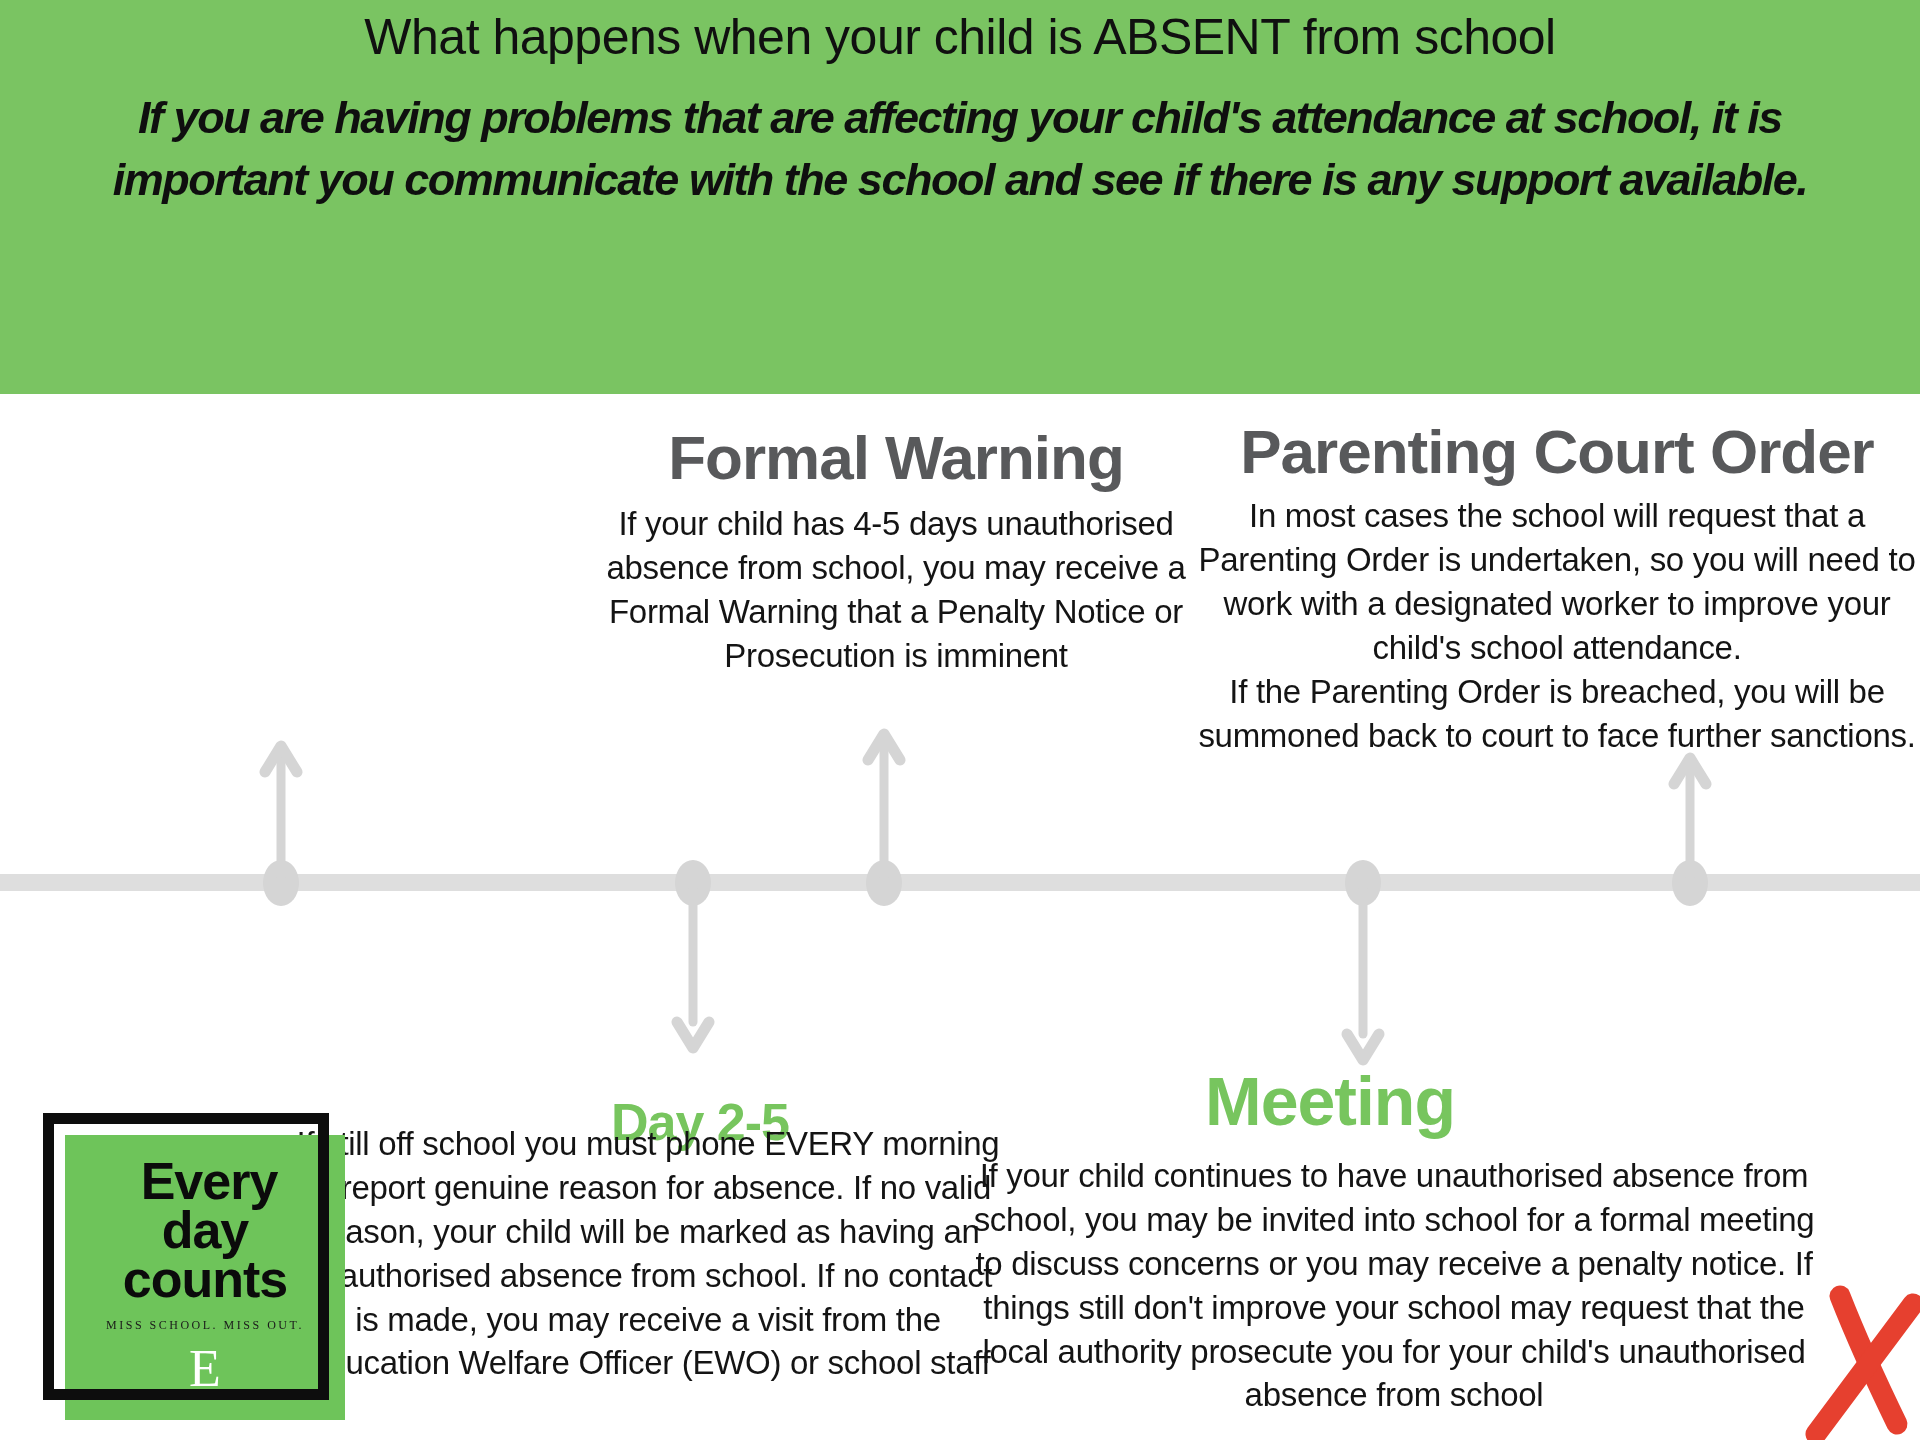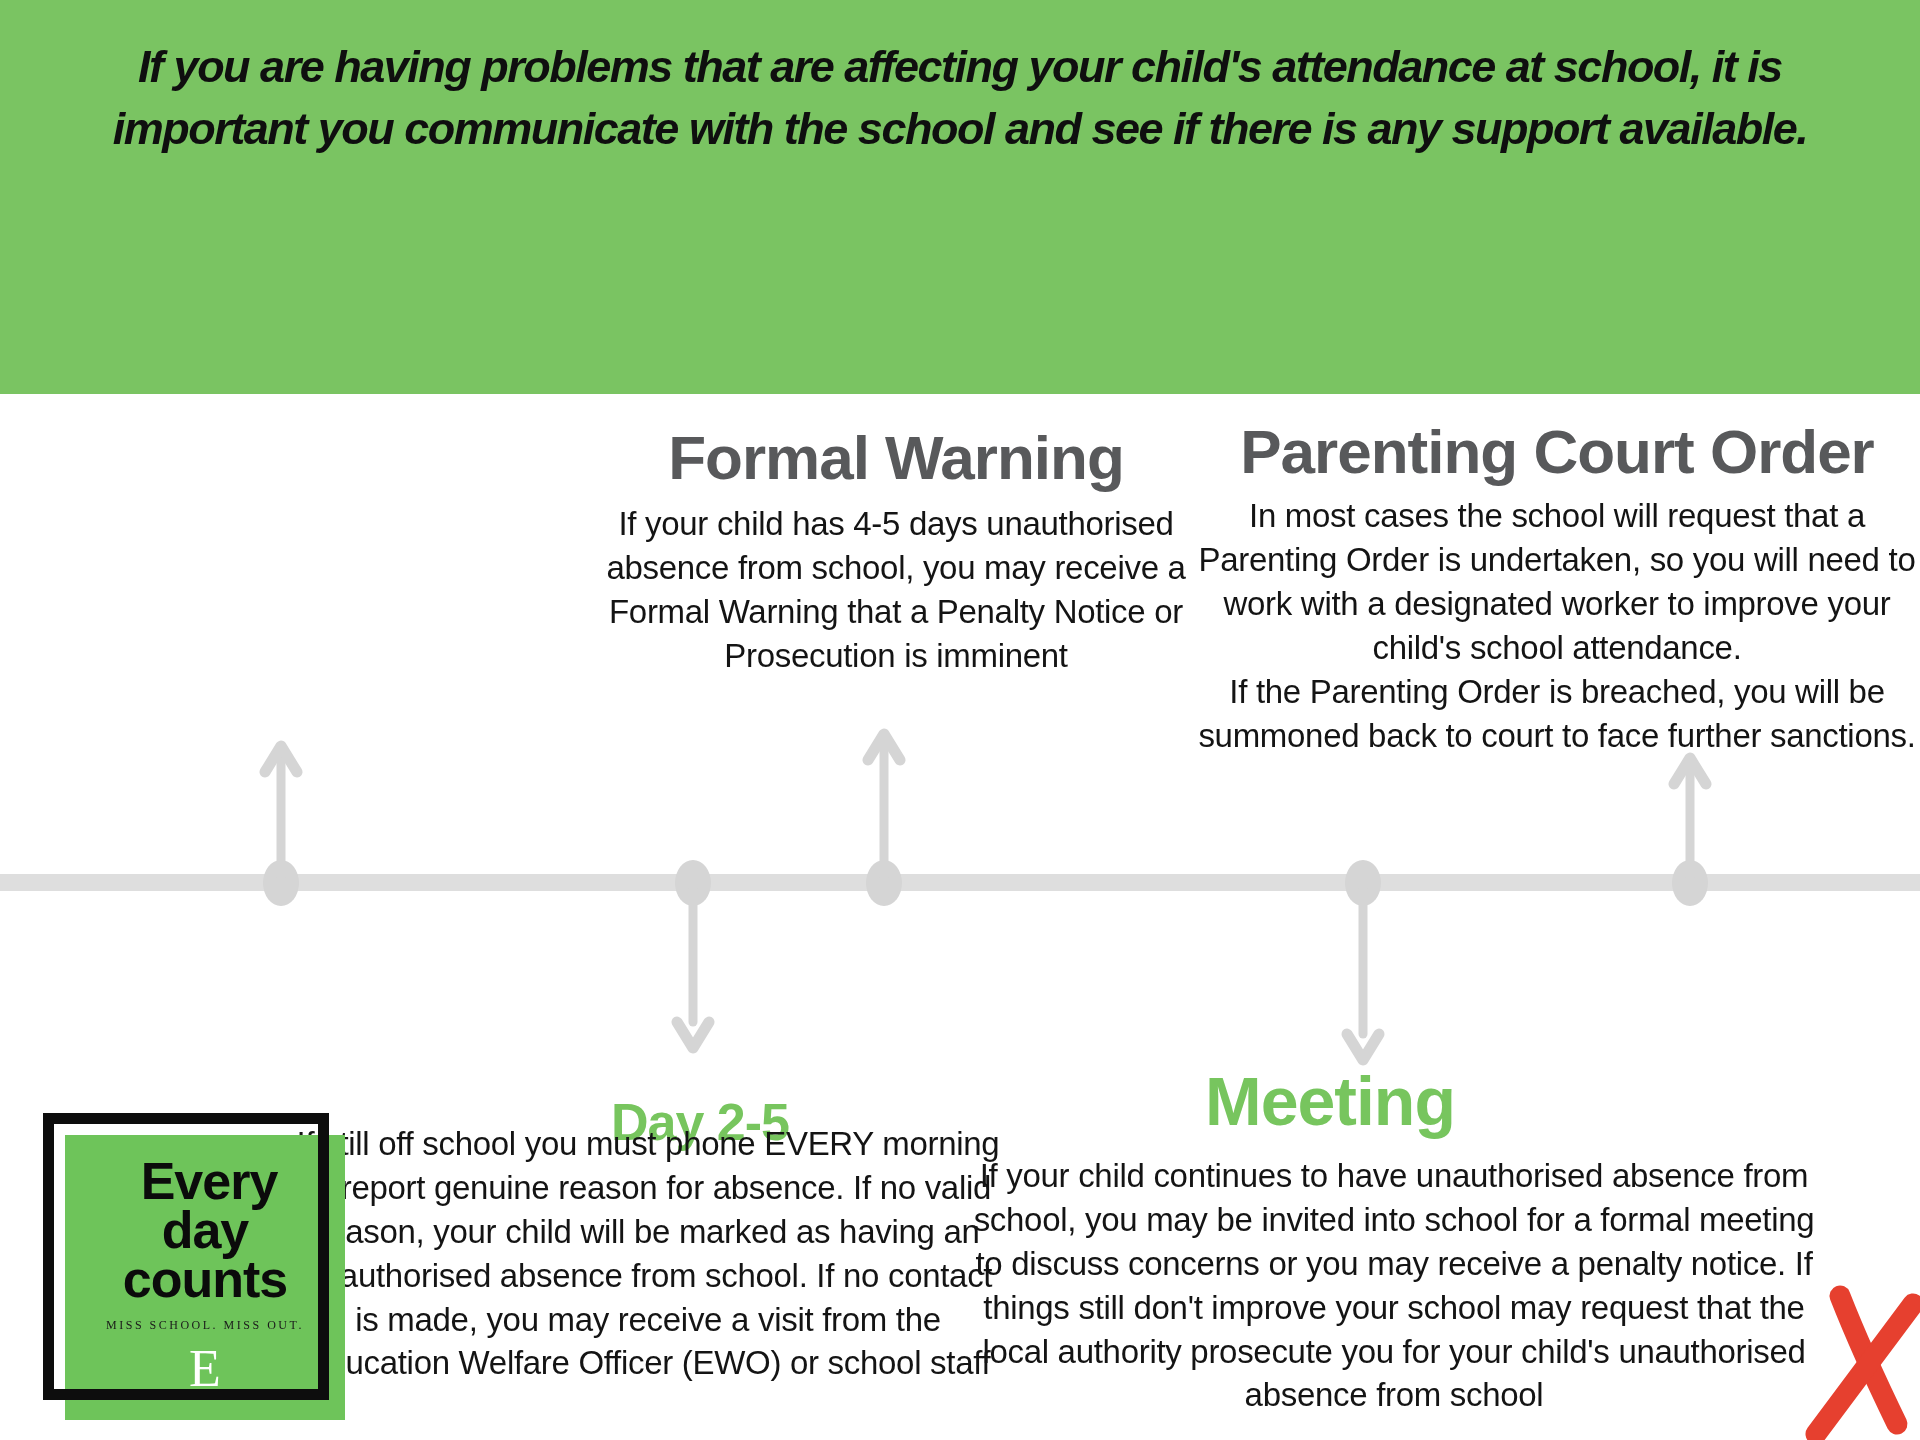--- a/index.html
+++ b/index.html
@@ -25,21 +25,21 @@
   }
   .banner h1{
     margin:0;padding-top:34px;font-size:128px;line-height:1.05;font-weight:bold;
     letter-spacing:-3px;color:#0f0f0f;
   }
   .subtitle{
     margin-top:10px;font-size:50px;line-height:1.1;font-weight:normal;color:#101010;
     letter-spacing:-0.5px;
   }
   .note{
-    margin-top:36px;font-size:45px;line-height:1.38;font-weight:bold;font-style:italic;
+    margin-top:22px;font-size:45px;line-height:1.38;font-weight:bold;font-style:italic;
     letter-spacing:-1.5px;color:#0f0f0f;
   }
   
   #timeline-svg{position:absolute;left:0;top:0;width:1920px;height:1440px;z-index:2;}
   
   .stage,.stage-heading-abs,.stage-body-abs{position:absolute;text-align:center;z-index:3;}
   .stage h2,.stage-heading-abs{
     margin:0;font-size:62px;line-height:1.1;font-weight:bold;letter-spacing:-1px;
   }
   .gray-heading{color:var(--heading-gray);}
@@ -79,20 +79,21 @@
     margin-top:6px;font-family:"Liberation Serif", serif;font-size:52px;
     color:#ffffff;font-weight:normal;
   }
 </style>
 </head>
 <body>
 
 <div id="poster">
 
   <header class="banner">
+    <div class="subtitle">What happens when your child is ABSENT from school</div>
     <div class="note">
       <div>If you are having problems that are affecting your child's attendance at school, it is</div>
       <div>important you communicate with the school and see if there is any support available.</div>
     </div>
   </header>
 
   <svg id="timeline-svg" viewBox="0 0 1920 1440" aria-hidden="true">
 
     <rect x="0" y="874" width="1920" height="17" fill="#dedede"></rect>
 

